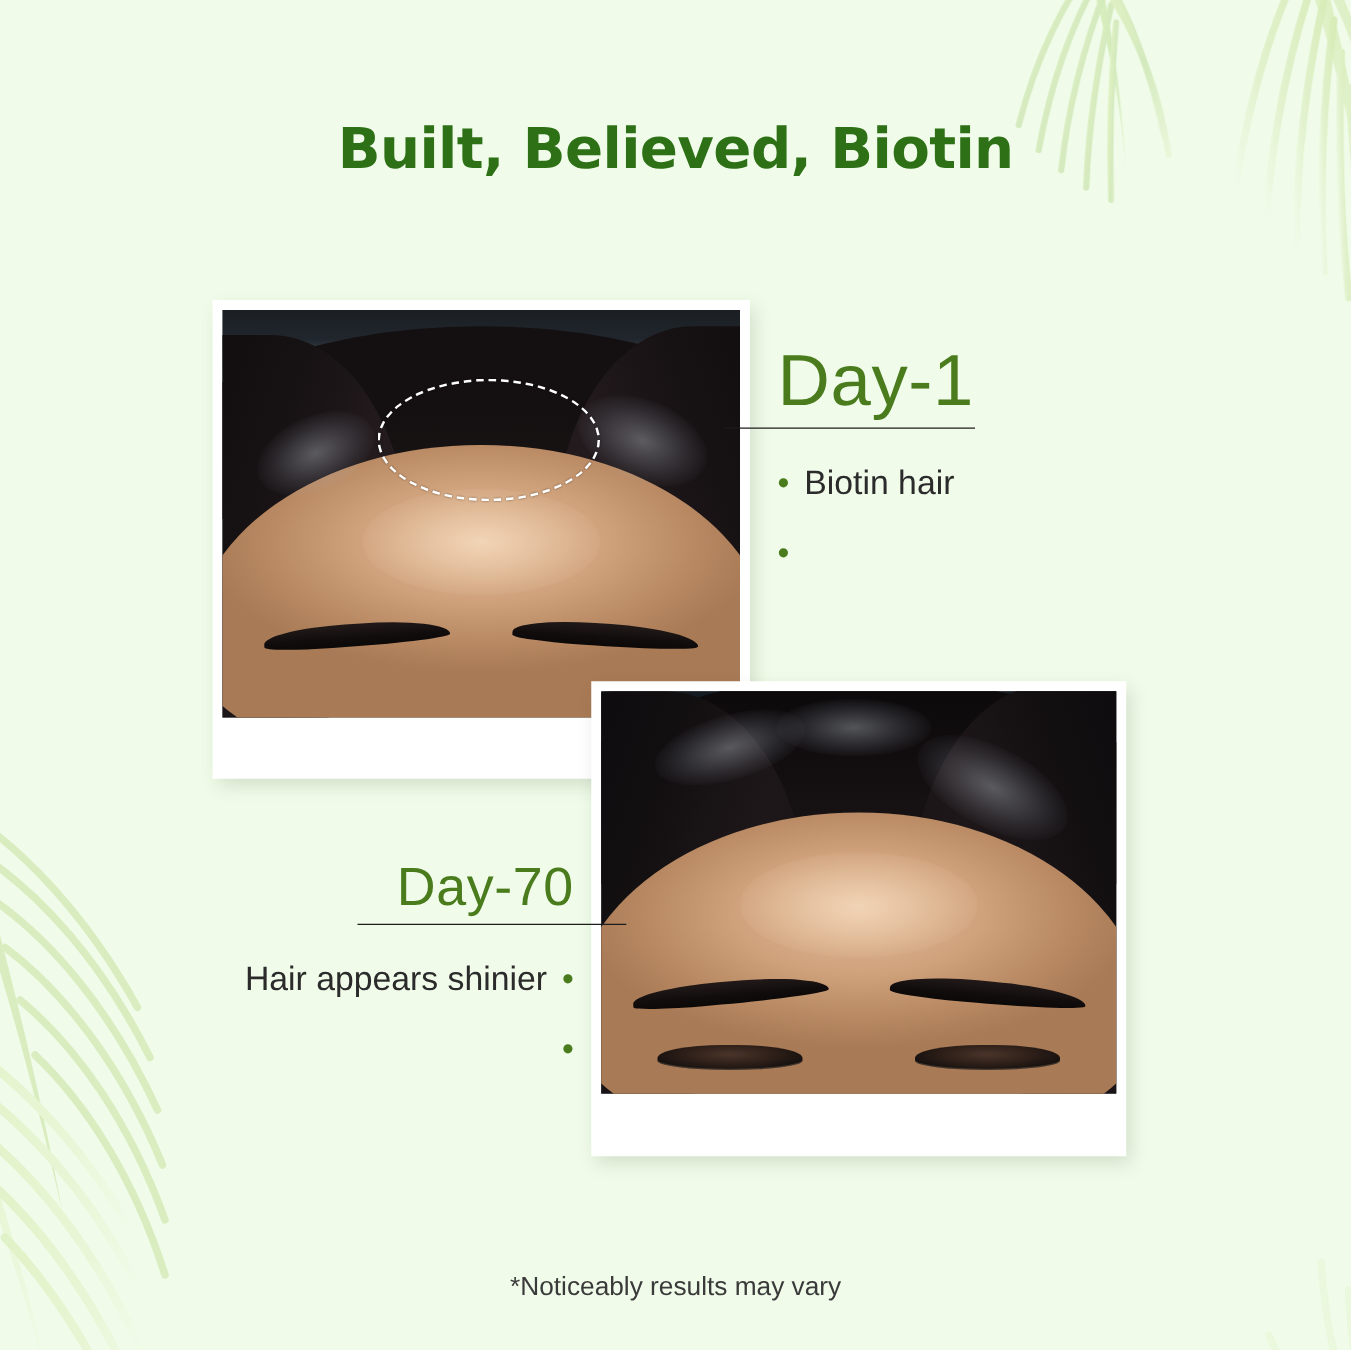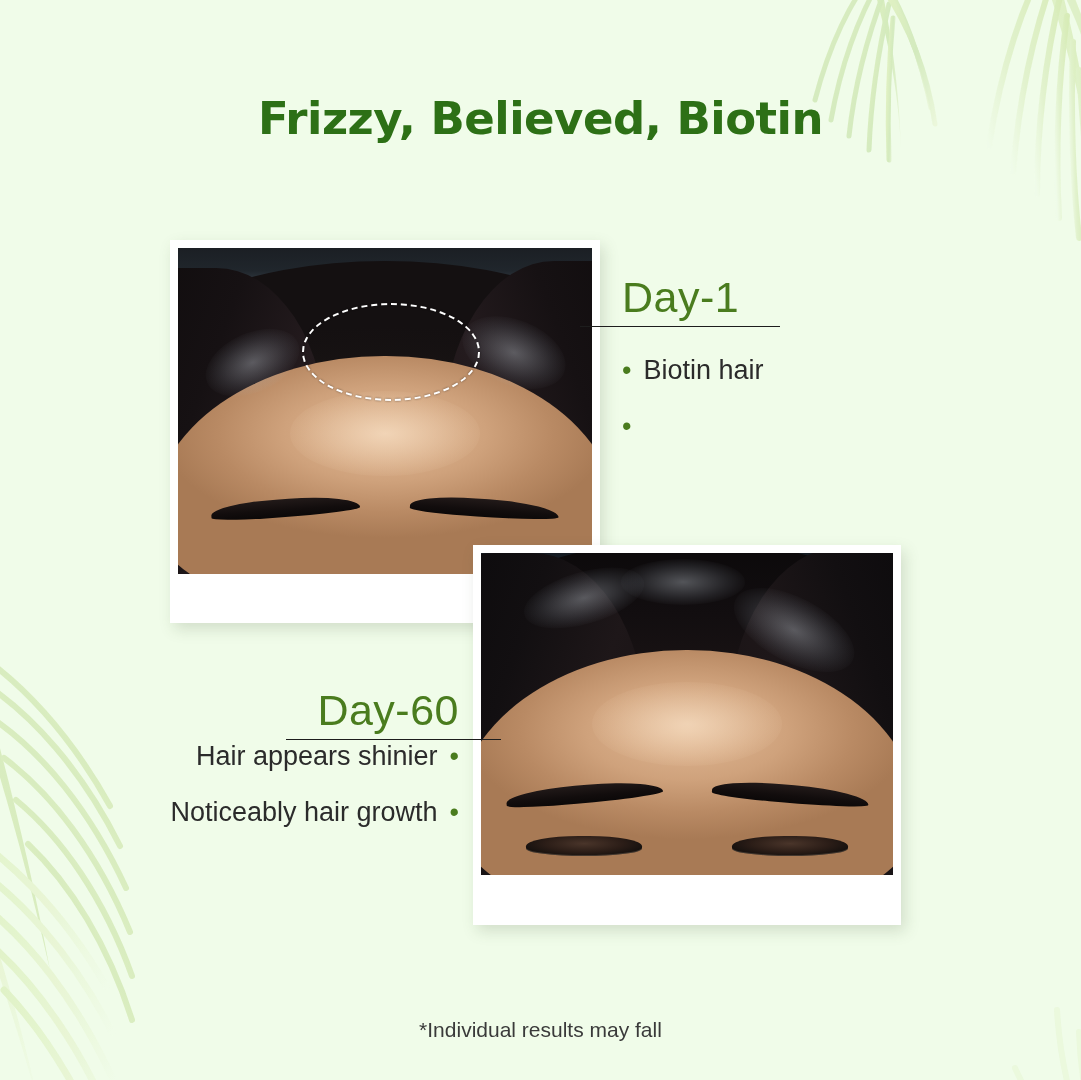--- a/index.html
+++ b/index.html
@@ -176,21 +176,21 @@
     border:2.5px dashed #ffffff;
     border-radius:50%;
     filter:drop-shadow(0 0 1px rgba(0,0,0,.45));
   }
 
   
   .label-block { position:absolute; }
 
   #block-day1 { left:600px; top:275px; width:430px; }
   #block-day1 .day-head {
-    font-size:43px; color:#4a7c1e; font-weight:normal;
+    font-size:58px; color:#4a7c1e; font-weight:normal;
     letter-spacing:.5px; line-height:1.05;
     padding-left:22px;
   }
   #block-day1 .rule {
     height:1px; background:#1d1d1d; margin:6px 0 0 -20px; width:200px;
   }
   #block-day1 ul { list-style:none; margin-top:27px; }
   #block-day1 li {
     display:flex; align-items:flex-start;
     font-size:27px; color:#2b2b2b; line-height:1.25;
@@ -200,21 +200,21 @@
 
   #block-day90 { right:600px; top:688px; width:420px; text-align:right; }
   #block-day90 .day-head {
     font-size:43px; color:#4a7c1e; font-weight:normal;
     letter-spacing:.5px; line-height:1.05;
     padding-right:22px;
   }
   #block-day90 .rule {
     height:1px; background:#1d1d1d; margin:6px -20px 0 auto; width:215px;
   }
-  #block-day90 ul { list-style:none; }
+  #block-day90 ul { list-style:none; margin-top:27px; }
   #block-day90 li {
     display:flex; align-items:flex-start; justify-content:flex-end;
     font-size:27px; color:#2b2b2b; line-height:1.25;
     margin-bottom:22px; padding-right:22px;
   }
   #block-day90 li .dot { color:#4a7c1e; font-size:27px; margin-left:12px; line-height:1.25; }
 
   
   .footnote {
     position:absolute;
@@ -315,21 +315,21 @@
 
   <svg class="palm palm-br" viewBox="0 0 230 300" aria-hidden="true">
     <g opacity=".55" stroke="#dcefbe" stroke-width="6" stroke-linecap="round" fill="none">
       <path d="M200 300 C170 240 150 180 146 110"></path>
       <path d="M196 296 C160 262 128 220 104 168"></path>
       <path d="M204 288 C182 240 170 188 168 132"></path>
       <path d="M190 292 C148 268 110 236 80 196"></path>
     </g>
   </svg>
 
-  <h1 class="title">Frizzy, Believed, Biotin</h1>
+  <h1 class="title">Built, Believed, Biotin</h1>
 
   <div class="frame" id="frame-day1">
     <div class="photo">
       <div class="scene">
         <div class="bg-wall"></div>
         <div class="hair hair-main"></div>
         <div class="hair hair-left"></div>
         <div class="hair hair-right"></div>
         <div class="skin"></div>
         <div class="skin-hl"></div>
@@ -370,29 +370,28 @@
         <span class="dot">•</span>
         <span>Biotin hair</span>
       </li>
       <li>
         <span class="dot">•</span>
       </li>
     </ul>
   </div>
 
   <div class="label-block" id="block-day90">
-    <div class="day-head">Day-60</div>
+    <div class="day-head">Day-70</div>
     <div class="rule"></div>
     <ul>
       <li>
         <span>Hair appears shinier</span>
         <span class="dot">•</span>
       </li>
       <li>
-        <span>Noticeably hair growth</span>
         <span class="dot">•</span>
       </li>
     </ul>
   </div>
 
-  <div class="footnote">*Individual results may fall</div>
+  <div class="footnote">*Noticeably results may vary</div>
 
 </div>
 
 </body></html>

